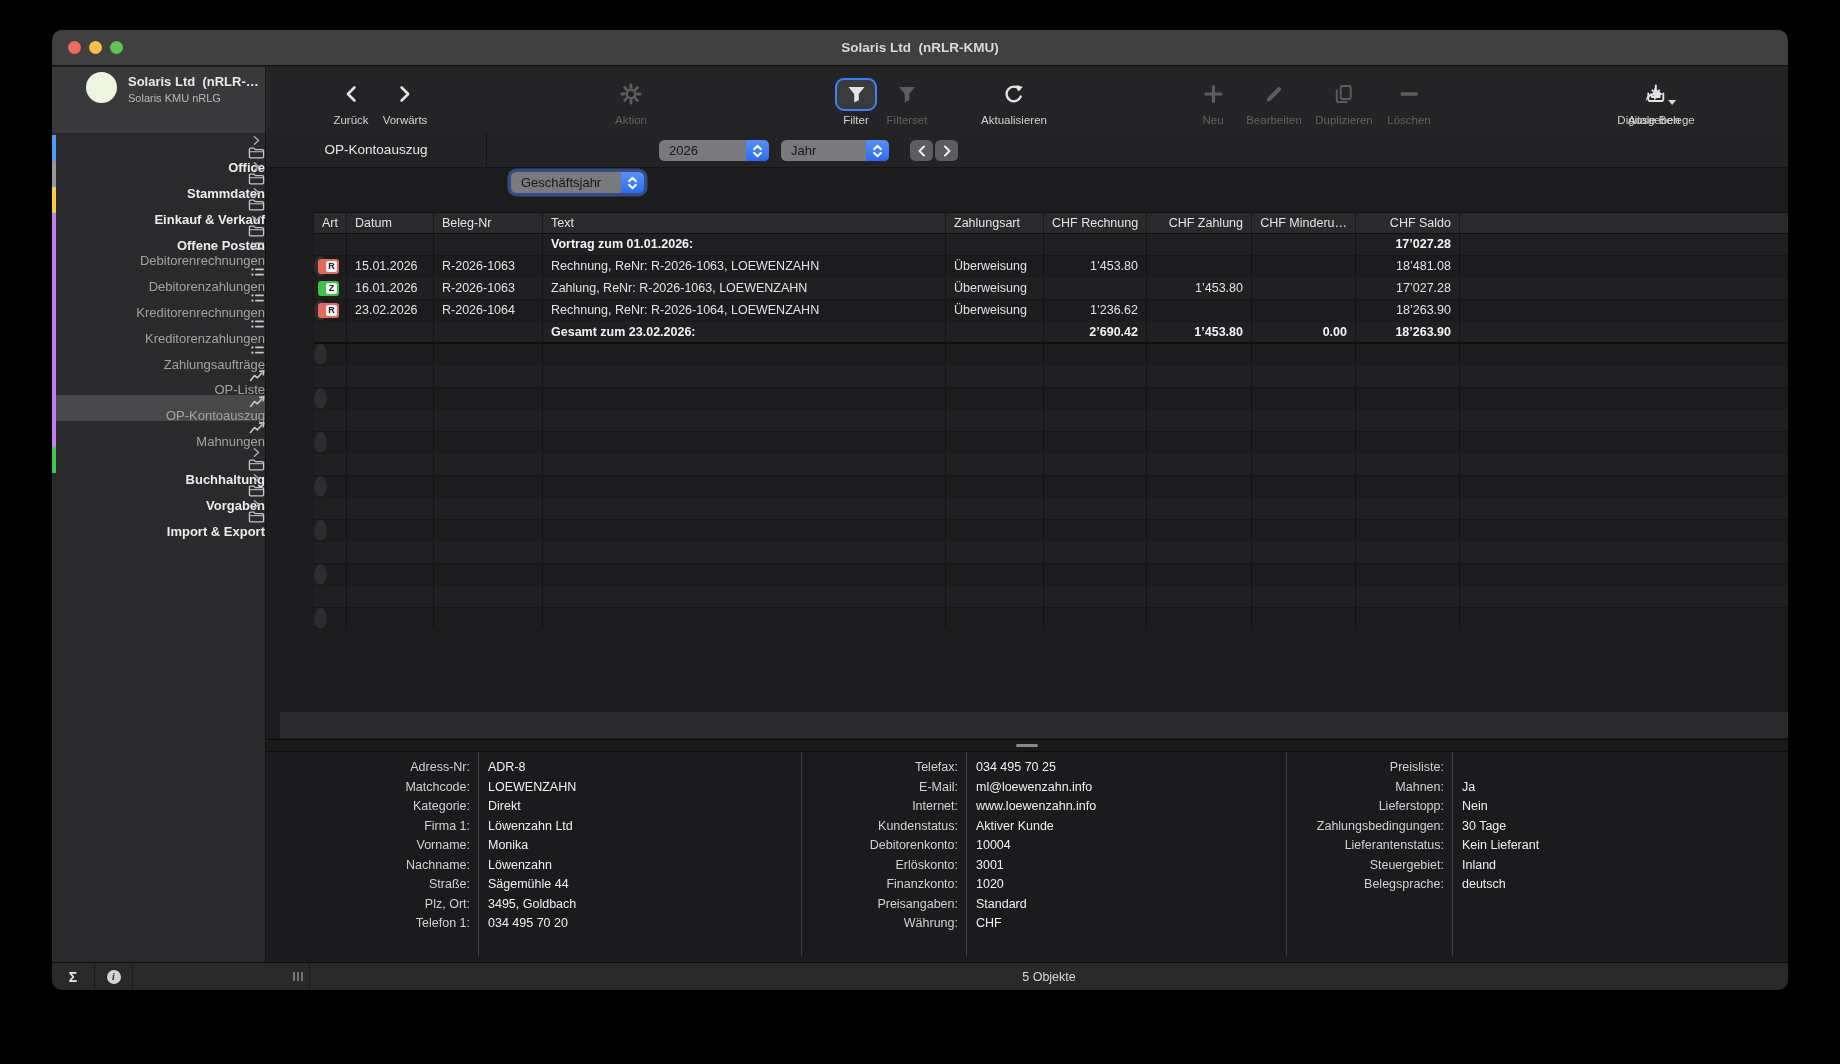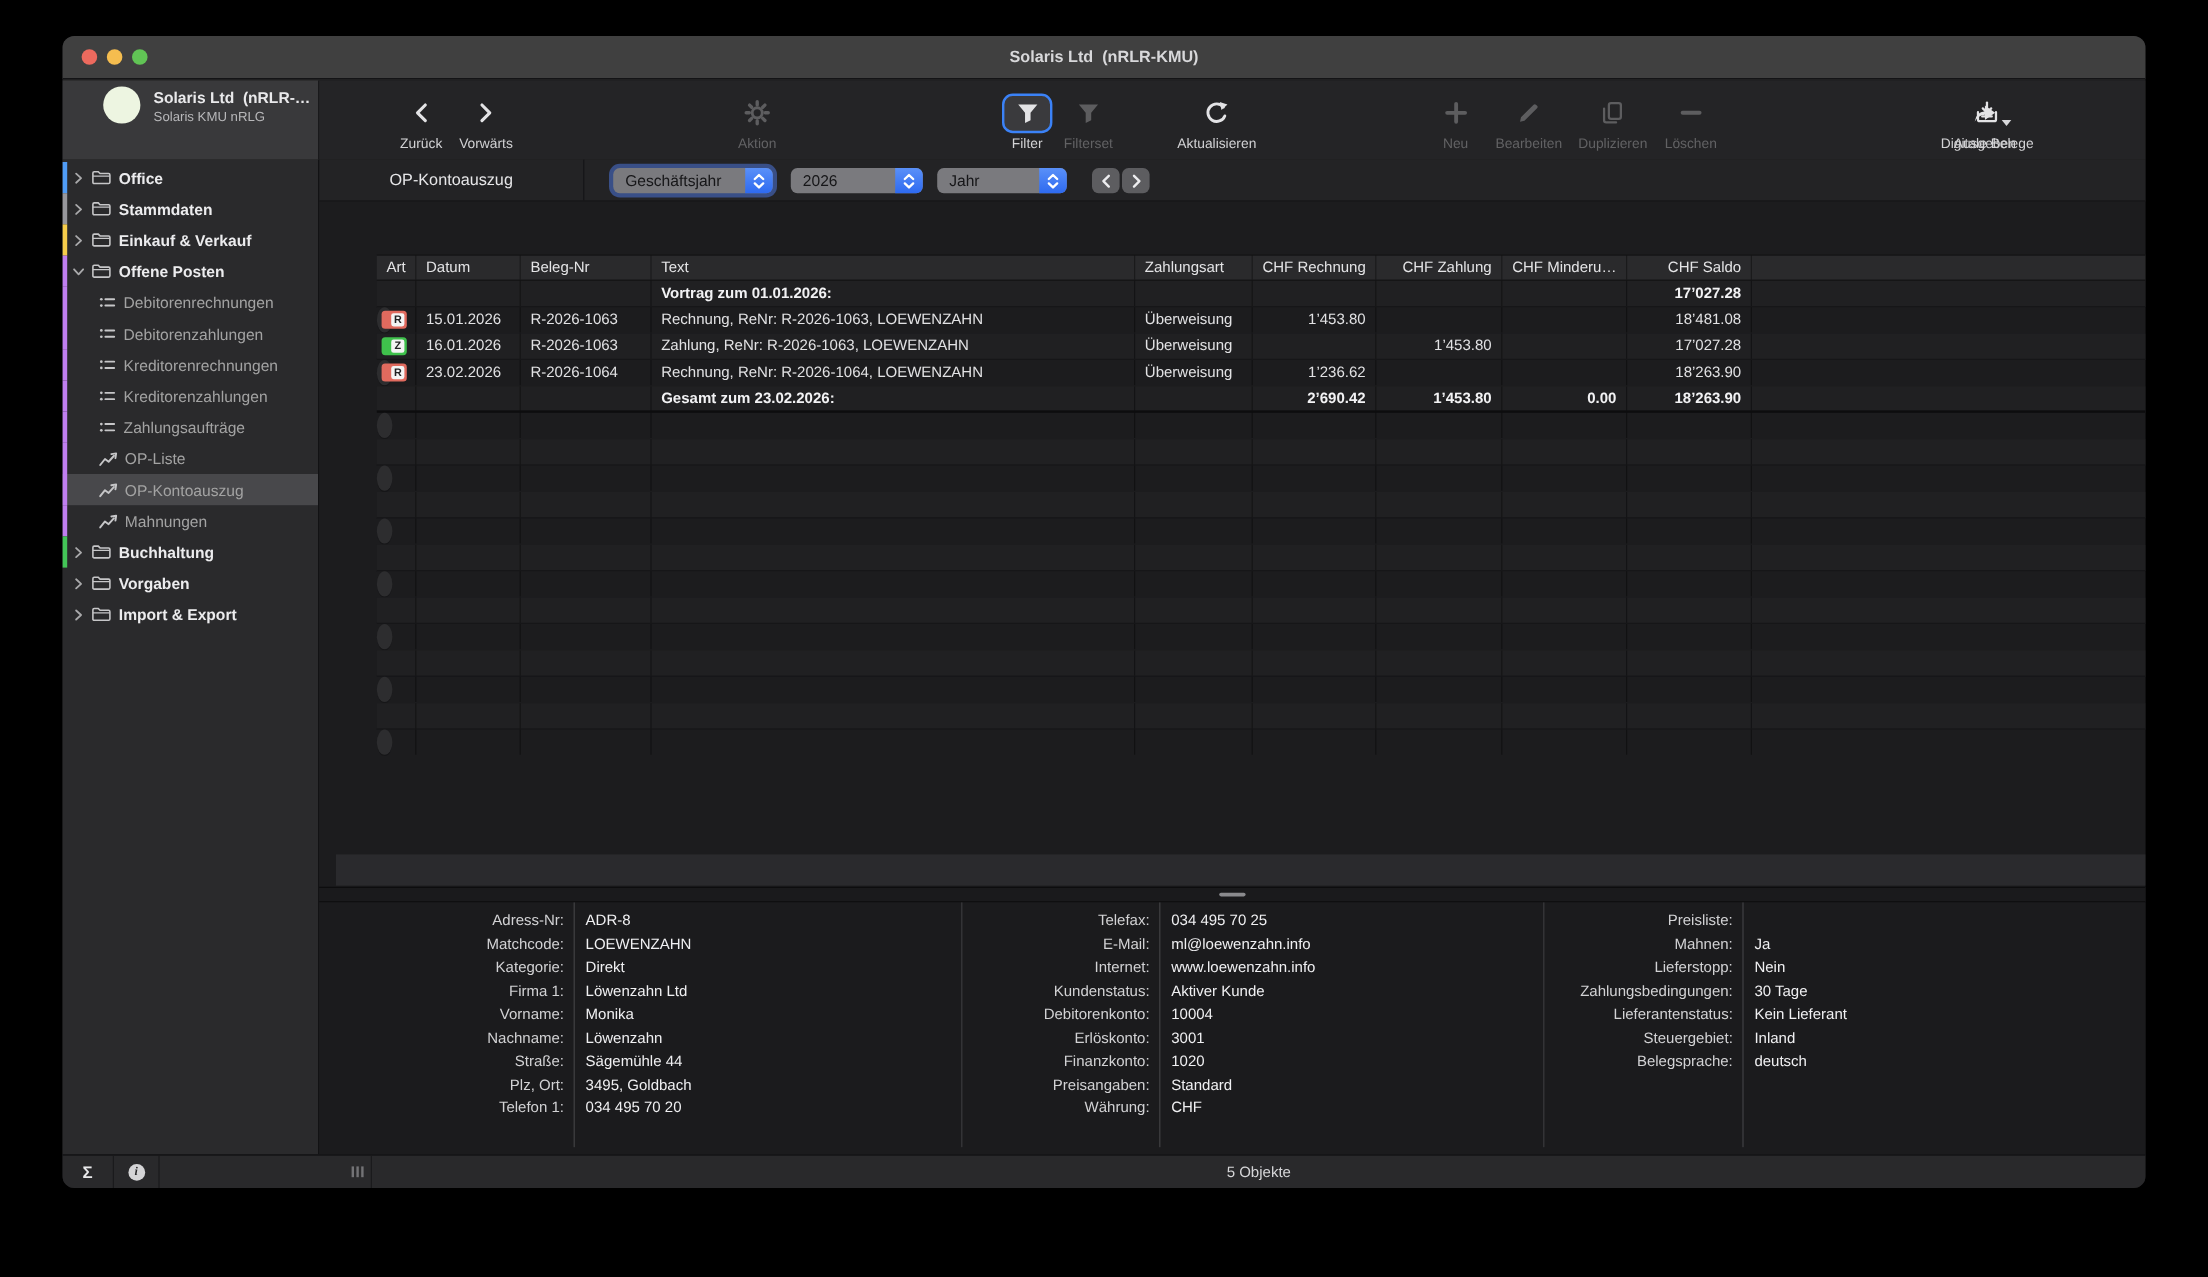--- a/index.html
+++ b/index.html
@@ -33,27 +33,27 @@
     border-right:4px solid transparent;border-top:5px solid #d8d8da;}
   
   .tabbar{position:absolute;left:214px;top:103px;right:0;height:35px;background:#232325;border-bottom:1px solid #141416;}
   .tab-title{position:absolute;left:0;width:220px;top:0;height:100%;line-height:34px;text-align:center;
     color:#e6e6e8;font-size:13.5px;}
   .tab-sep{position:absolute;left:220px;top:0;bottom:0;width:1px;background:#151517;}
   .pill{position:absolute;top:7px;height:21px;background:#7a7a7e;border-radius:5.5px;color:#161618;
     font-size:13px;line-height:21px;padding:0 28px 0 10px;white-space:nowrap;}
   .pill .cap{position:absolute;right:0;top:0;width:23px;height:21px;border-radius:0 5.5px 5.5px 0;
     background:linear-gradient(#5a90f8,#2e6af0);display:flex;align-items:center;justify-content:center;}
-  .pill.focused{box-shadow:0 0 0 3.5px rgba(84,134,255,.45);}
+  .pill.focused{box-shadow:0 0 0 3.5px rgba(84,134,255,.45);margin-top:32px;}
   .navbtn{position:absolute;top:7px;width:23px;height:21px;background:#5d5d60;border-radius:5.5px;
     display:flex;align-items:center;justify-content:center;}
   
   .sidebar{position:absolute;left:0;top:103px;width:214px;bottom:28px;background:#2a2a2c;
     border-right:1px solid #121214;padding-top:2px;}
-  .tree-row{position:relative;height:26px;display:flex;align-items:center;}
+  .tree-row{position:relative;height:26px;display:flex;align-items:flex-end;flex-direction:column;}
   .tree-row.selected{background:#48484b;}
   .strip{position:absolute;left:0;top:0;width:4px;height:100%;}
   .chev{width:14px;display:flex;margin-left:8px;color:#a9a9ab;flex:none;}
   .chev.down svg{transform:rotate(90deg);}
   .ticon{margin-left:2px;color:#c6c6c8;display:flex;flex:none;}
   .lvl1 .ticon{margin-left:30px;}
   .tlabel{margin-left:6px;font-size:13px;color:#a3a3a3;white-space:nowrap;}
   .lvl0 .tlabel{font-weight:700;color:#ececee;}
   
   .table-wrap{position:absolute;left:262px;top:182px;right:0;}

